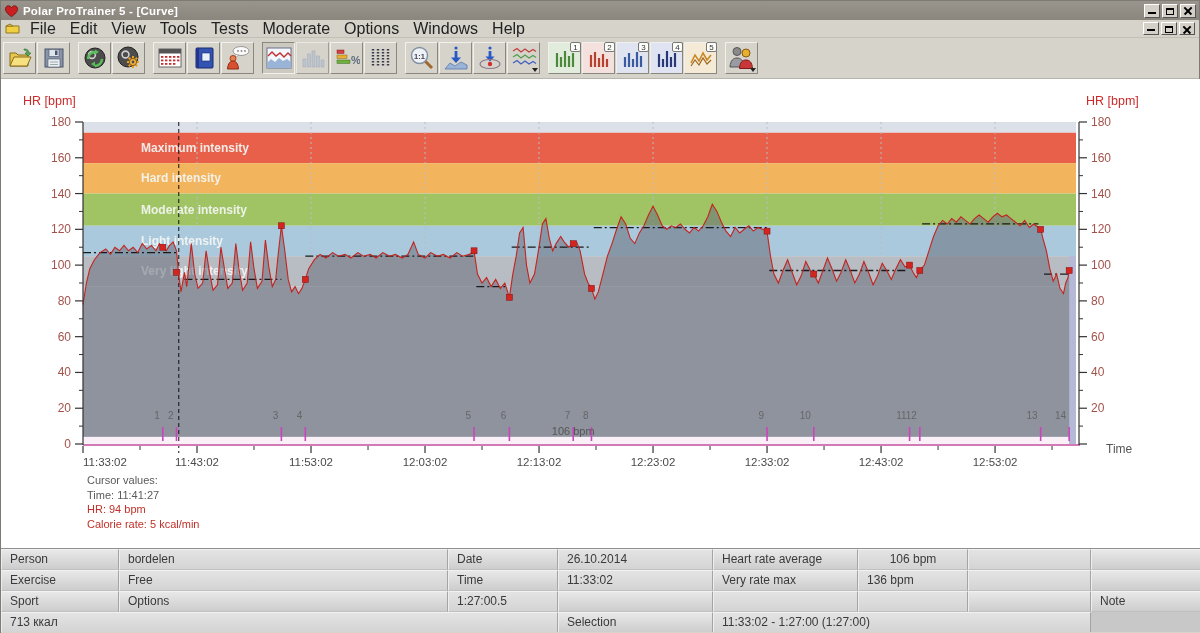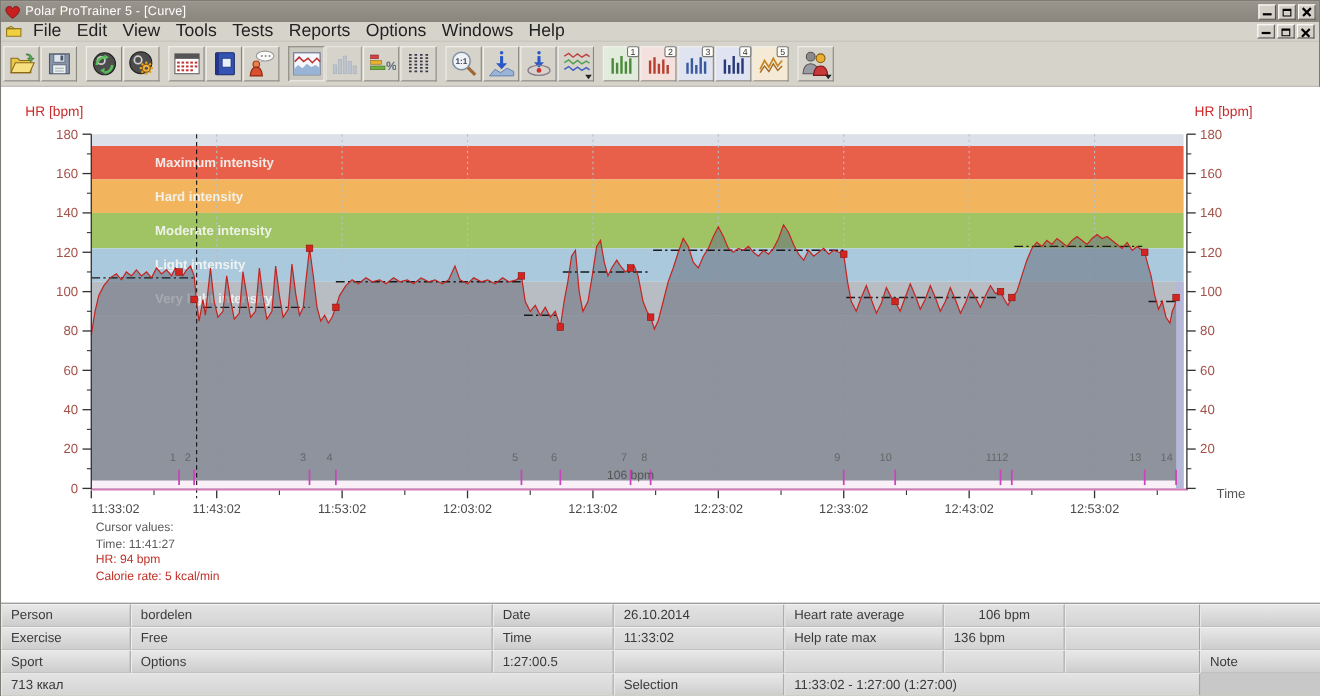--- a/index.html
+++ b/index.html
@@ -1,20 +1,20 @@
 <!DOCTYPE html>
 <html><head>
 <meta charset="utf-8">
 <style>
   *{margin:0;padding:0;box-sizing:border-box;font-family:"Liberation Sans",sans-serif;}
   html,body{width:1200px;height:633px;overflow:hidden;background:#d6d3cb;}
   .window{position:relative;width:1200px;height:633px;background:#d6d3cb;border:1px solid #7c7c74;}
   
   .titlebar{position:absolute;left:0;top:0;width:100%;height:19px;background:linear-gradient(#9a958c,#8b867d);display:flex;align-items:center;padding:0 3px;}
-  .titlebar .app-title{color:#fff;font-weight:normal;font-size:11.5px;margin-left:4px;letter-spacing:.2px;}
+  .titlebar .app-title{color:#fff;font-weight:bold;font-size:11.5px;margin-left:4px;letter-spacing:.2px;}
   .winbtns{margin-left:auto;display:flex;gap:2px;}
   .wbtn{width:16px;height:14px;background:#d4d0c8;border:1px solid;border-color:#fff #555 #555 #fff;position:relative;cursor:pointer;}
   .wbtn .bar{position:absolute;left:3px;bottom:3px;width:8px;height:2px;background:#000;}
   .wbtn .sq{position:absolute;left:3px;top:3px;width:8px;height:7px;border:1px solid #000;border-top-width:2px;background:#d4d0c8;}
   .wbtn .x1,.wbtn .x2{position:absolute;left:2px;top:5.5px;width:10px;height:1.6px;background:#000;}
   .wbtn .x1{transform:rotate(45deg);} .wbtn .x2{transform:rotate(-45deg);}
   
   .menubar{position:absolute;left:0;top:19px;width:100%;height:18px;background:#d6d3cb;display:flex;align-items:center;padding:0 4px;border-bottom:1px solid #c2bfb7;}
   .menubar .menu-item{font-size:16px;color:#222;padding:2px 7px;cursor:default;}
   .mdi-icon{width:16px;height:12px;margin-right:2px;}
@@ -70,21 +70,21 @@
   <div class="menubar">
     <svg class="mdi-icon" viewBox="0 0 16 12">
       <path d="M1 3 L1 10 L14 10 L14 3 Z" fill="#f0d040" stroke="#907820"></path>
       <path d="M1 3 L5 1 L8 3 Z" fill="#f8e070" stroke="#907820"></path>
     </svg>
     <span class="menu-item">File</span>
     <span class="menu-item">Edit</span>
     <span class="menu-item">View</span>
     <span class="menu-item">Tools</span>
     <span class="menu-item">Tests</span>
-    <span class="menu-item">Reports</span>
+    <span class="menu-item">Moderate</span>
     <span class="menu-item">Options</span>
     <span class="menu-item">Windows</span>
     <span class="menu-item">Help</span>
     <span class="winbtns">
       <span class="wbtn">
           <span class="bar"></span>
         </span>
       <span class="wbtn">
           <span class="sq"></span>
         </span>
@@ -502,21 +502,21 @@
     <div class="cell">26.10.2014</div>
     <div class="cell lbl">Heart rate average</div>
     <div class="cell" style="text-align:center;">106 bpm</div>
     <div class="cell"></div>
     <div class="cell lbl"></div>
 
     <div class="cell lbl">Exercise</div>
     <div class="cell">Free</div>
     <div class="cell lbl">Time</div>
     <div class="cell">11:33:02</div>
-    <div class="cell lbl">Help rate max</div>
+    <div class="cell lbl">Very rate max</div>
     <div class="cell" style="text-align:left;">136 bpm</div>
     <div class="cell"></div>
     <div class="cell lbl"></div>
 
     <div class="cell lbl">Sport</div>
     <div class="cell lbl">Options</div>
     <div class="cell">1:27:00.5</div>
     <div class="cell lbl"></div>
     <div class="cell"></div>
     <div class="cell"></div>

